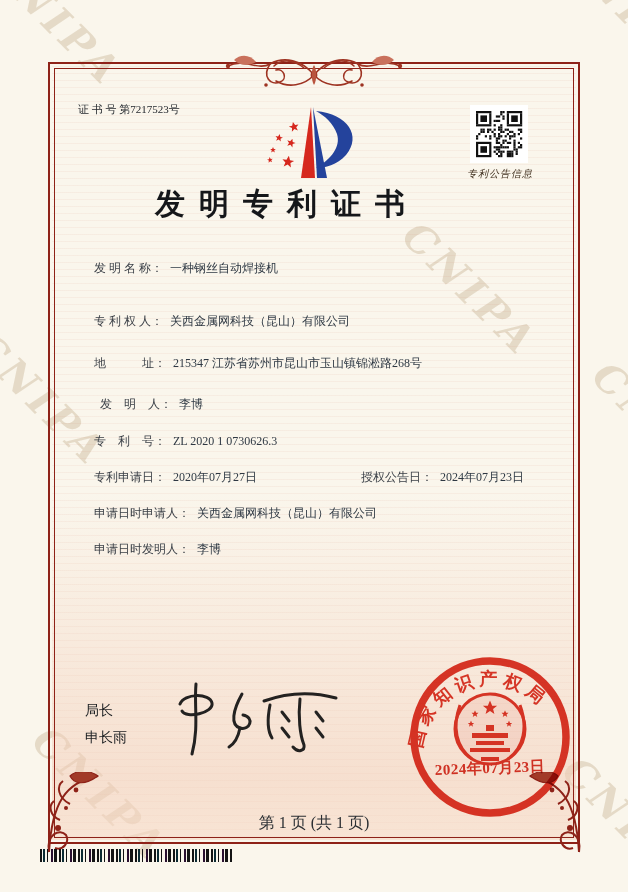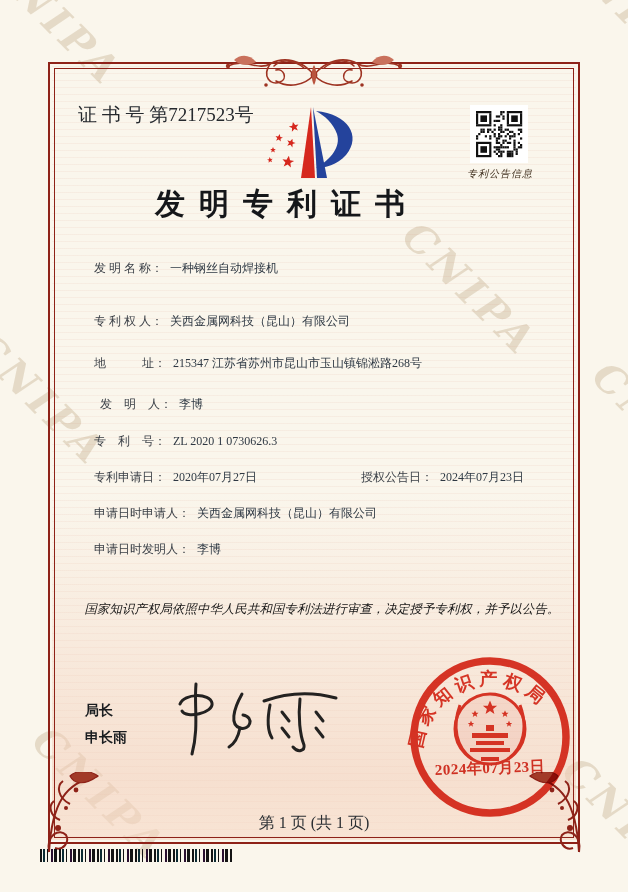--- a/index.html
+++ b/index.html
@@ -12,38 +12,38 @@
       white-space:nowrap;pointer-events:none;}
   
   .frame-outer{position:absolute;left:48px;top:62px;width:528px;height:778px;
       border:2.5px solid #8e2218;}
   .frame-inner{position:absolute;left:4px;top:4px;right:4px;bottom:4px;border:1px solid #8e2218;}
   .frame-waves{position:absolute;left:2px;top:2px;right:2px;bottom:2px;
       background:
         linear-gradient(180deg, rgba(250,246,236,0) 55%, rgba(243,205,184,0.55) 92%, rgba(247,216,196,0.6) 100%),
         repeating-linear-gradient(180deg, rgba(203,112,88,0.07) 0 1px, rgba(0,0,0,0) 1px 7px);}
   
-  .cert-no{position:absolute;left:78px;top:102px;font-size:19px;color:#25292e;}
+  .cert-no{position:absolute;left:78px;top:102px;font-size:11px;color:#25292e;}
   .title{position:absolute;left:0;top:184px;width:560px;text-align:center;font-size:30px;
       font-weight:bold;letter-spacing:14px;text-indent:14px;color:#15171a;}
   .qr-box{position:absolute;left:470px;top:105px;width:58px;height:58px;background:#fff;}
   .qr-label{position:absolute;left:452px;top:167px;width:96px;text-align:center;font-size:10px;
       font-style:italic;letter-spacing:1px;color:#41301f;}
   
   .fieldrow{position:absolute;left:94px;font-size:12px;color:#323b44;white-space:nowrap;}
   .flabel{display:inline-block;color:#3a3f46;}
   .fvalue{margin-left:7px;color:#2e3843;}
   .col2{position:absolute;left:267px;top:0;}
   
   .statement{position:absolute;left:60px;top:597px;width:510px;font-size:12.3px;line-height:25px;
       font-style:italic;color:#141414;letter-spacing:0.2px;}
   .statement .l1{text-indent:2em;}
   
   .officer{position:absolute;left:85px;top:697px;font-family:"Liberation Sans","DejaVu Sans",sans-serif;
-      font-size:14px;font-weight:bold;color:#1a1d20;line-height:27px;}
+      font-size:14px;font-weight:normal;color:#1a1d20;line-height:27px;}
   
   .pageinfo{position:absolute;left:0;top:813px;width:628px;text-align:center;font-size:16px;color:#2b2f33;}
   .barcode{position:absolute;left:40px;top:849px;width:192px;height:13px;
       background:repeating-linear-gradient(90deg,
         #141414 0 2px, rgba(0,0,0,0) 2px 3px,
         #0c2b33 3px 5px, rgba(0,0,0,0) 5px 7px,
         #141414 7px 8px, rgba(0,0,0,0) 8px 11px,
         #2a1030 11px 13px, rgba(0,0,0,0) 13px 14px,
         #141414 14px 17px, rgba(0,0,0,0) 17px 19px);}
   .seal{position:absolute;left:402px;top:649px;mix-blend-mode:multiply;opacity:0.93;}
@@ -277,21 +277,20 @@
   </span>
 </div>
 <div class="fieldrow" style="top:505px;">
   <span class="flabel">申请日时申请人：</span><span class="fvalue">关西金属网科技（昆山）有限公司</span>
 </div>
 <div class="fieldrow" style="top:541px;">
   <span class="flabel">申请日时发明人：</span><span class="fvalue">李博</span>
 </div>
 
 <div class="statement">
-  <div class="l1">国家知识产权局依照中华人民共和国专利法进行审查，决定授予专利权，并予以公告。</div>
 </div>
 
 <div class="officer">
   <div>局长</div>
   <div>申长雨</div>
 </div>
 
 <svg class="abs" style="left:162px;top:680px;" width="192" height="80" viewBox="0 0 192 80">
   <g stroke="#121212" stroke-width="3" fill="none" stroke-linecap="round" opacity="0.92">
     <path d="M18,24 C22,13 48,13 50,23 C52,33 24,39 20,31"></path>

